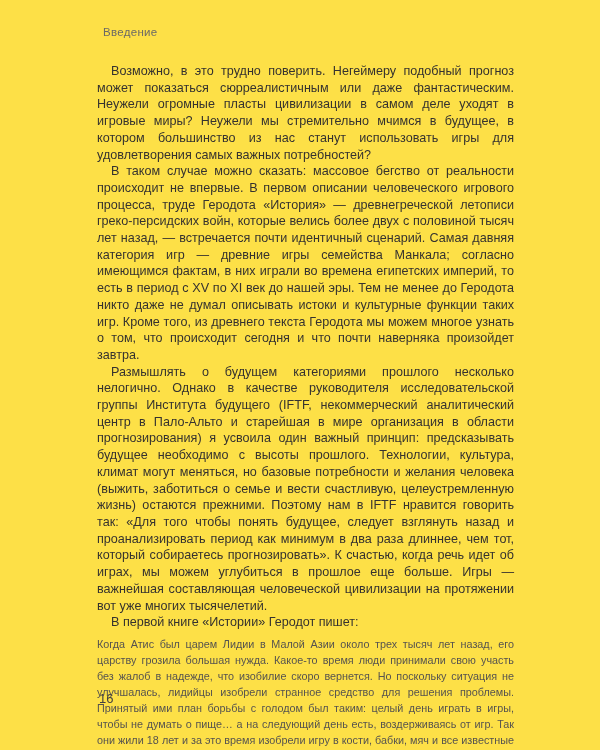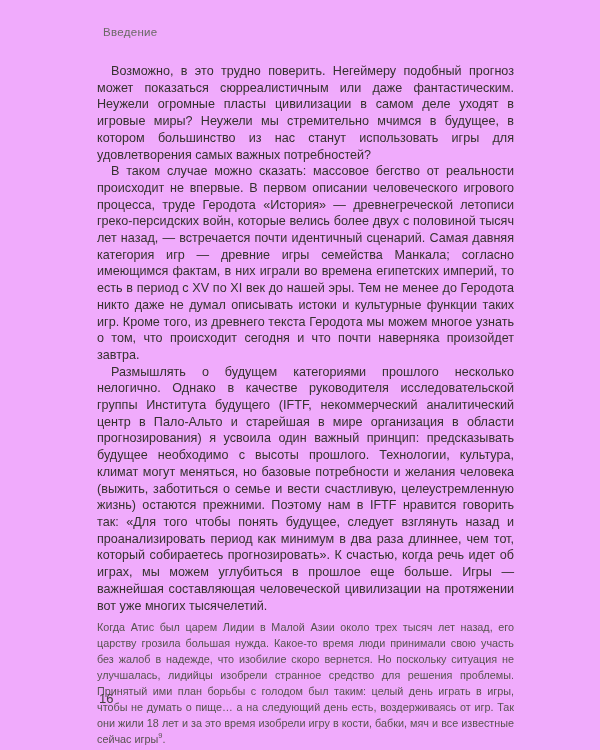--- a/index.html
+++ b/index.html
@@ -9,21 +9,21 @@
     overflow: hidden;
   }
   body {
     background: #fbfaf8;
     font-family: "Liberation Serif", serif;
   }
   .book-page {
     position: relative;
     width: 600px;
     height: 750px;
-    background: #f0abfc;
+    background: #fde047;
   }
   .running-header {
     position: absolute;
     left: 103px;
     top: 26px;
     font-family: "Liberation Sans", sans-serif;
     font-size: 11.5px;
     letter-spacing: 0.3px;
     color: #6b6966;
   }
@@ -72,20 +72,21 @@
   <div class="running-header">Введение</div>
 
   <div class="text-column">
 
     <p class="body-paragraph">Возможно, в это трудно поверить. Негеймеру подобный прогноз может показаться сюрреалистичным или даже фантастическим. Неужели огромные пласты цивилизации в самом деле уходят в игровые миры? Неужели мы стремительно мчимся в будущее, в котором большинство из нас станут использовать игры для удовлетворения самых важных потребностей?</p>
 
     <p class="body-paragraph">В таком случае можно сказать: массовое бегство от реальности происходит не впервые. В первом описании человеческого игрового процесса, труде Геродота «История» — древнегреческой летописи греко-персидских войн, которые велись более двух с половиной тысяч лет назад, — встречается почти идентичный сценарий. Самая давняя категория игр — древние игры семейства Манкала; согласно имеющимся фактам, в них играли во времена египетских империй, то есть в период с XV по XI век до нашей эры. Тем не менее до Геродота никто даже не думал описывать истоки и культурные функции таких игр. Кроме того, из древнего текста Геродота мы можем многое узнать о том, что происходит сегодня и что почти наверняка произойдет завтра.</p>
 
     <p class="body-paragraph">Размышлять о будущем категориями прошлого несколько нелогично. Однако в качестве руководителя исследовательской группы Института будущего (IFTF, некоммерческий аналитический центр в Пало-Альто и старейшая в мире организация в области прогнозирования) я усвоила один важный принцип: предсказывать будущее необходимо с высоты прошлого. Технологии, культура, климат могут меняться, но базовые потребности и желания человека (выжить, заботиться о семье и вести счастливую, целеустремленную жизнь) остаются прежними. Поэтому нам в IFTF нравится говорить так: «Для того чтобы понять будущее, следует взглянуть назад и проанализировать период как минимум в два раза длиннее, чем тот, который собираетесь прогнозировать». К счастью, когда речь идет об играх, мы можем углубиться в прошлое еще больше. Игры — важнейшая составляющая человеческой цивилизации на протяжении вот уже многих тысячелетий.</p>
 
+    <p class="body-paragraph">В первой книге «Истории» Геродот пишет:</p>
 
     <p class="herodotus-quote"><span>Когда Атис был царем Лидии в Малой Азии около трех тысяч лет назад, его царству грозила большая нужда. Какое-то время люди принимали свою участь без жалоб в надежде, что изобилие скоро вернется. Но поскольку ситуация не улучшалась, лидийцы изобрели странное средство для решения проблемы. Принятый ими план борьбы с голодом был таким: целый день играть в игры, чтобы не думать о пище… а на следующий день есть, воздерживаясь от игр. Так они жили 18 лет и за это время изобрели игру в кости, бабки, мяч и все известные сейчас игры</span><sup>9</sup><span>.</span></p>
 
   </div>
 
   <div class="page-number">16</div>
 
 </div>
 
 </body></html>

